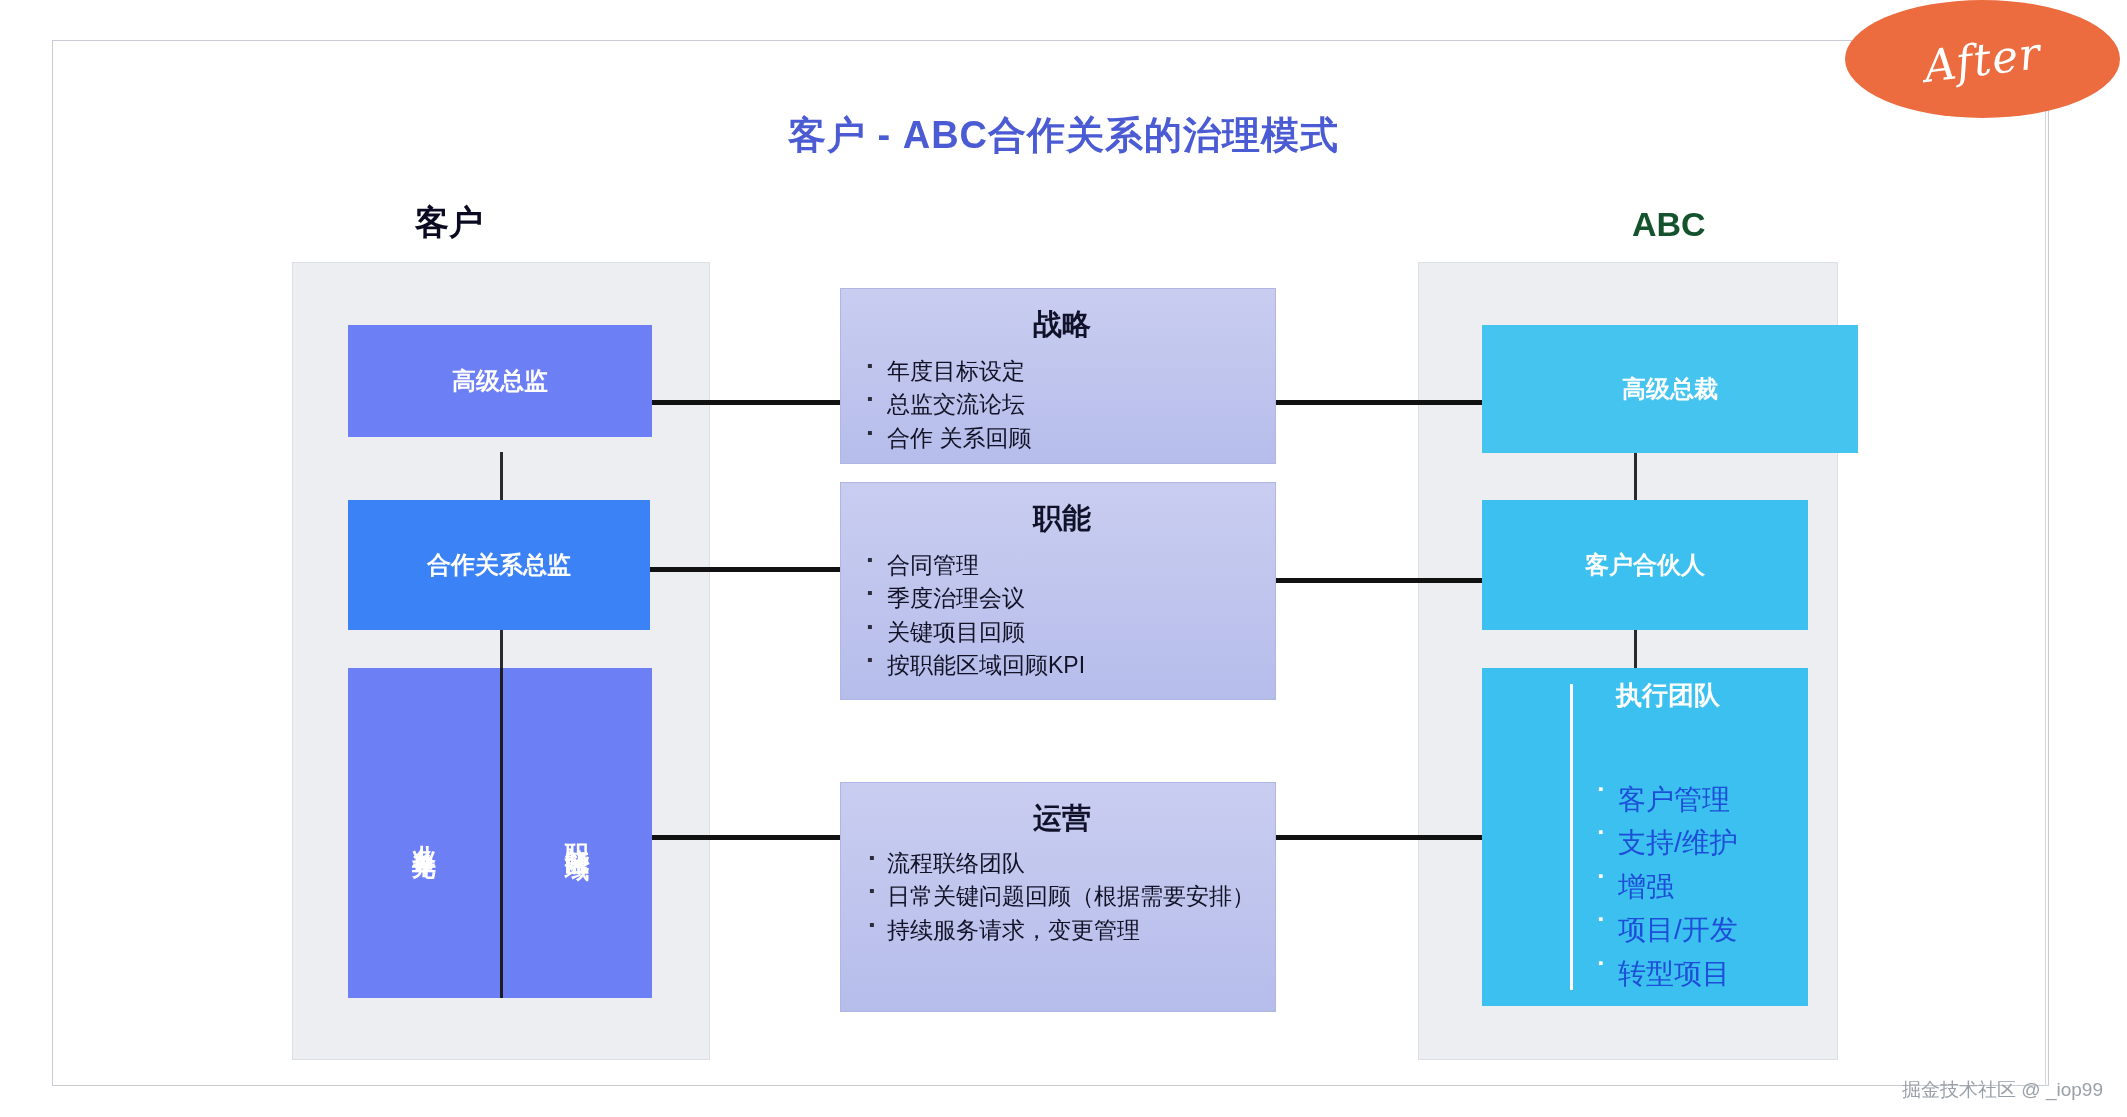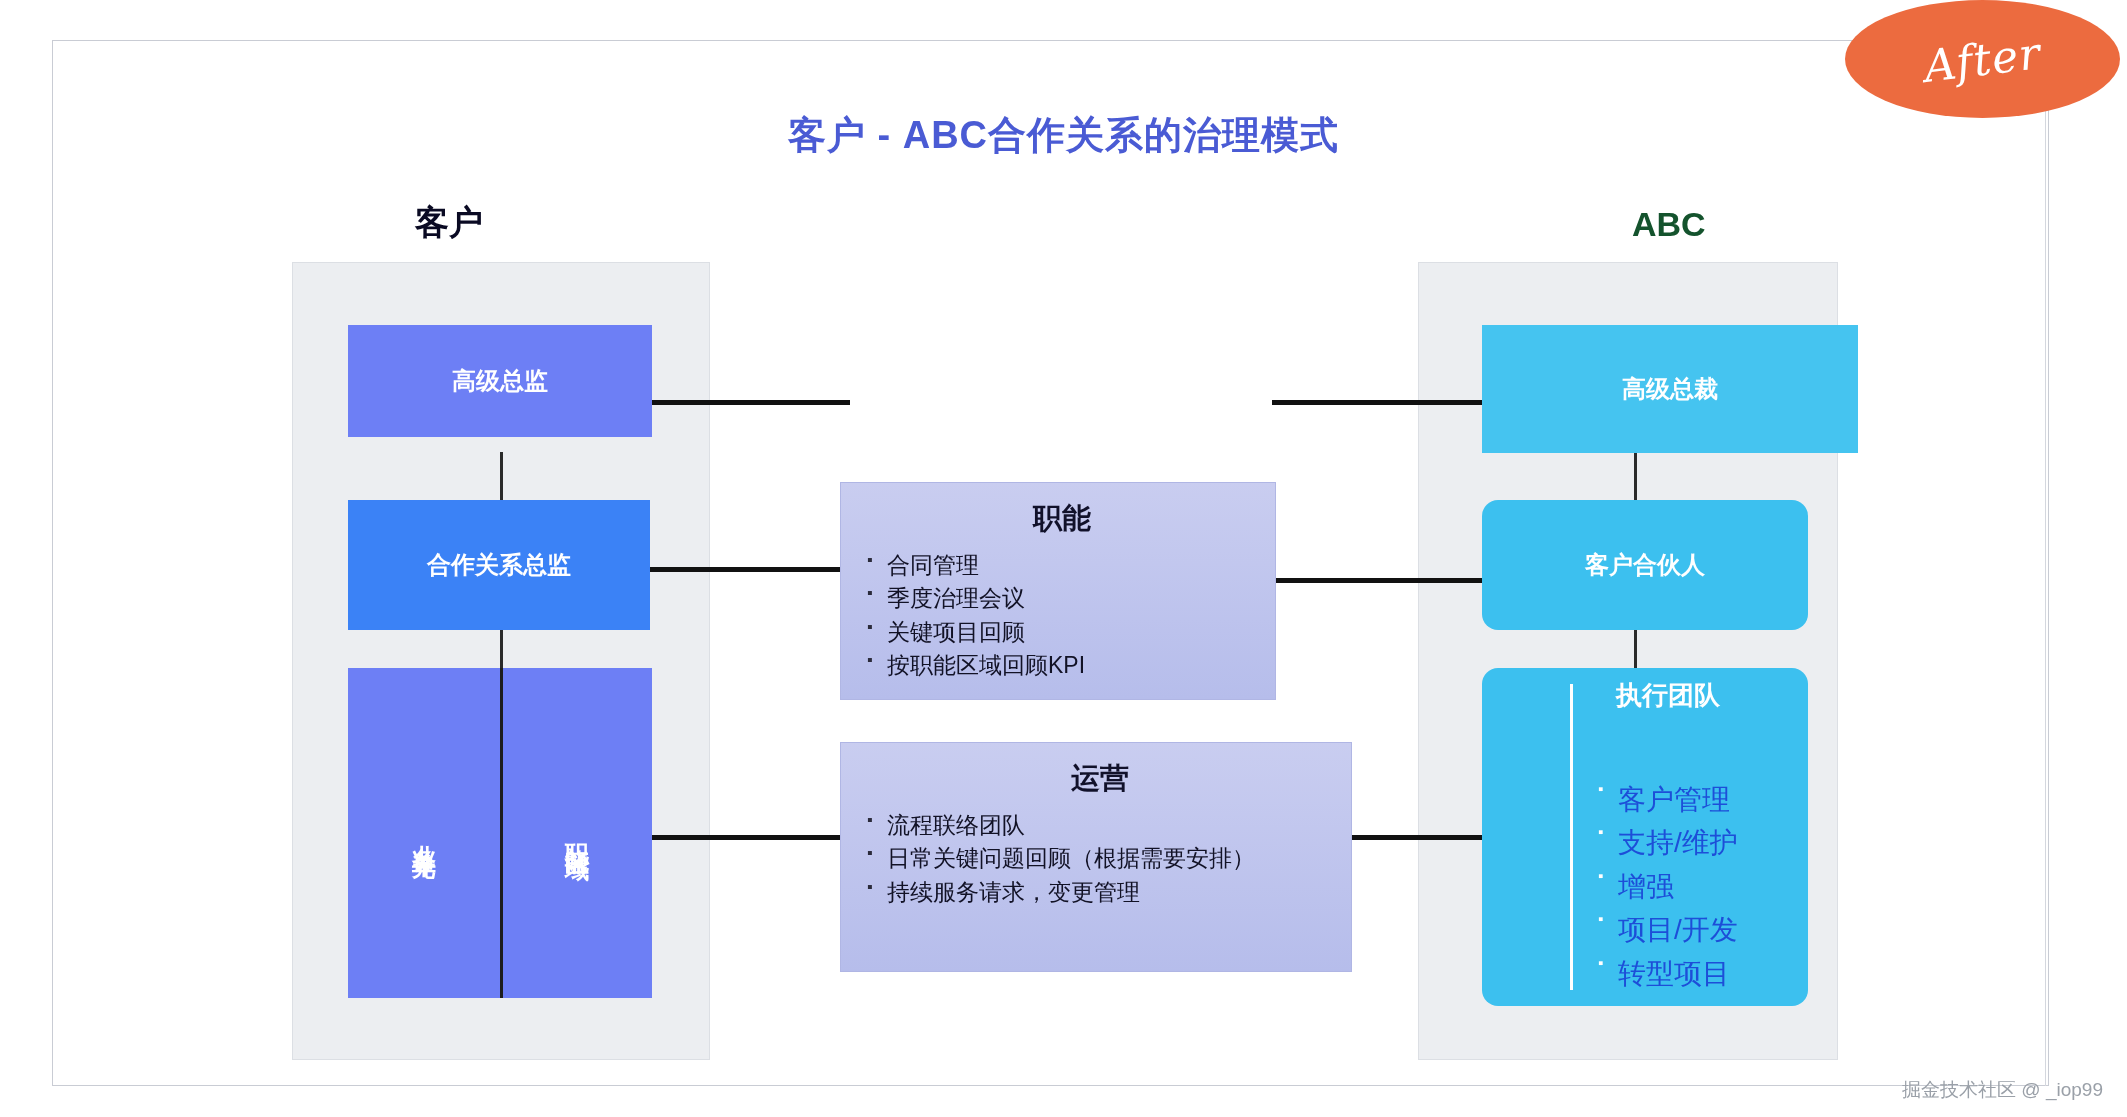--- a/index.html
+++ b/index.html
@@ -98,21 +98,21 @@
     align-items: center;
     justify-content: center;
     color: #ffffff;
     font-weight: bold;
     font-size: 24px;
     text-align: center;
   }
   .box.blue-dark { background: #6d7ff5; }
   .box.blue-mid  { background: #3b82f6; }
   .box.cyan      { background: #45c4f0; }
-  .box.cyan2     { background: #3cc0ef; border-radius: 16px; }
+  .box.cyan2     { background: #3cc0ef; }
 
   .vtext {
     writing-mode: vertical-rl;
     text-orientation: upright;
     letter-spacing: 4px;
   }
 
   
   .line-h {
     position: absolute;
@@ -277,32 +277,40 @@
   <span class="exec-title" style="left:1568px; top:678px; width:200px;">执行团队</span>
 
   <ul class="exec-list" style="left:1598px; top:778px;">
     <li>客户管理</li>
     <li>支持/维护</li>
     <li>增强</li>
     <li>项目/开发</li>
     <li>转型项目</li>
   </ul>
 
+  <div class="card" style="left:840px; top:288px; width:436px; height:176px;">
+    <div class="card-title">战略</div>
+    <ul>
+      <li>年度目标设定</li>
+      <li>总监交流论坛</li>
+      <li>合作 关系回顾</li>
+    </ul>
+  </div>
 
   <div class="card" style="left:840px; top:482px; width:436px; height:218px;">
     <div class="card-title">职能</div>
     <ul>
       <li>合同管理</li>
       <li>季度治理会议</li>
       <li>关键项目回顾</li>
       <li>按职能区域回顾KPI</li>
     </ul>
   </div>
 
-  <div class="card" style="left:840px; top:742px; width:512px; height:230px;">
+  <div class="card" style="left:840px; top:782px; width:436px; height:230px;font-family:Liberation Mono, monospace;">
     <div class="card-title">运营</div>
     <ul>
       <li>流程联络团队</li>
       <li>日常关键问题回顾（根据需要安排）</li>
       <li>持续服务请求，变更管理</li>
     </ul>
   </div>
 
   <div class="watermark">掘金技术社区 @ _iop99</div>
 </div>

